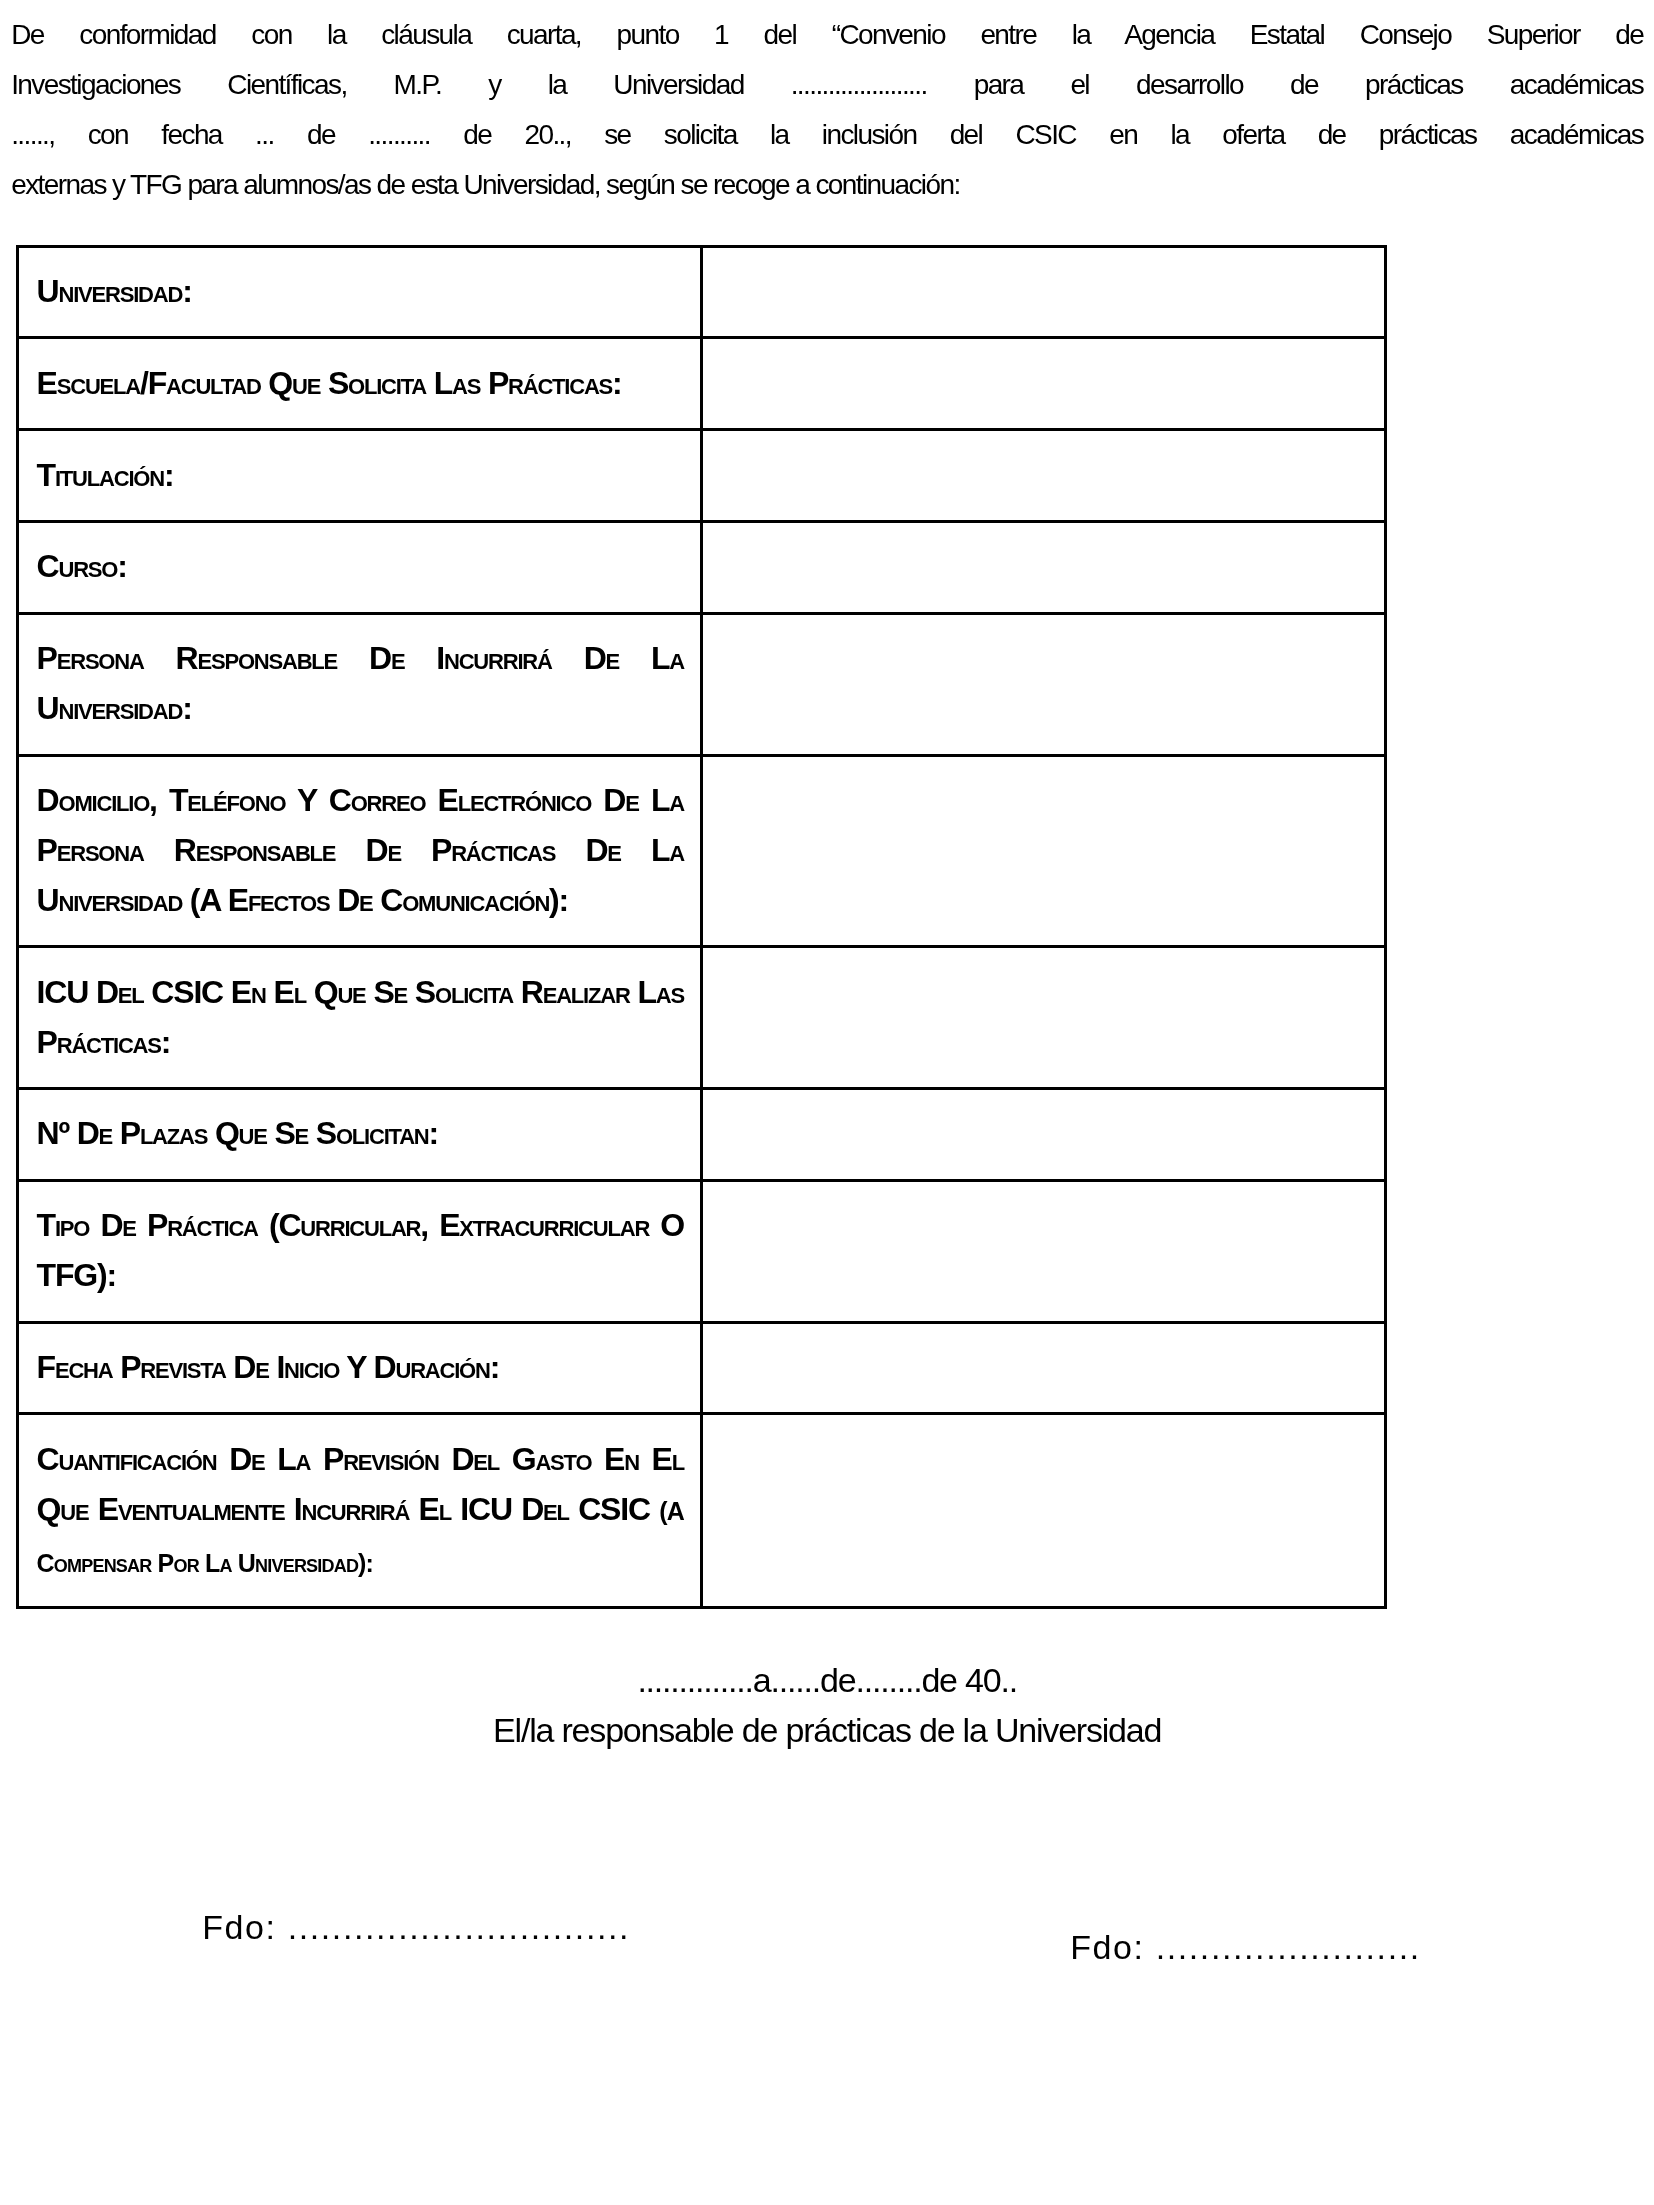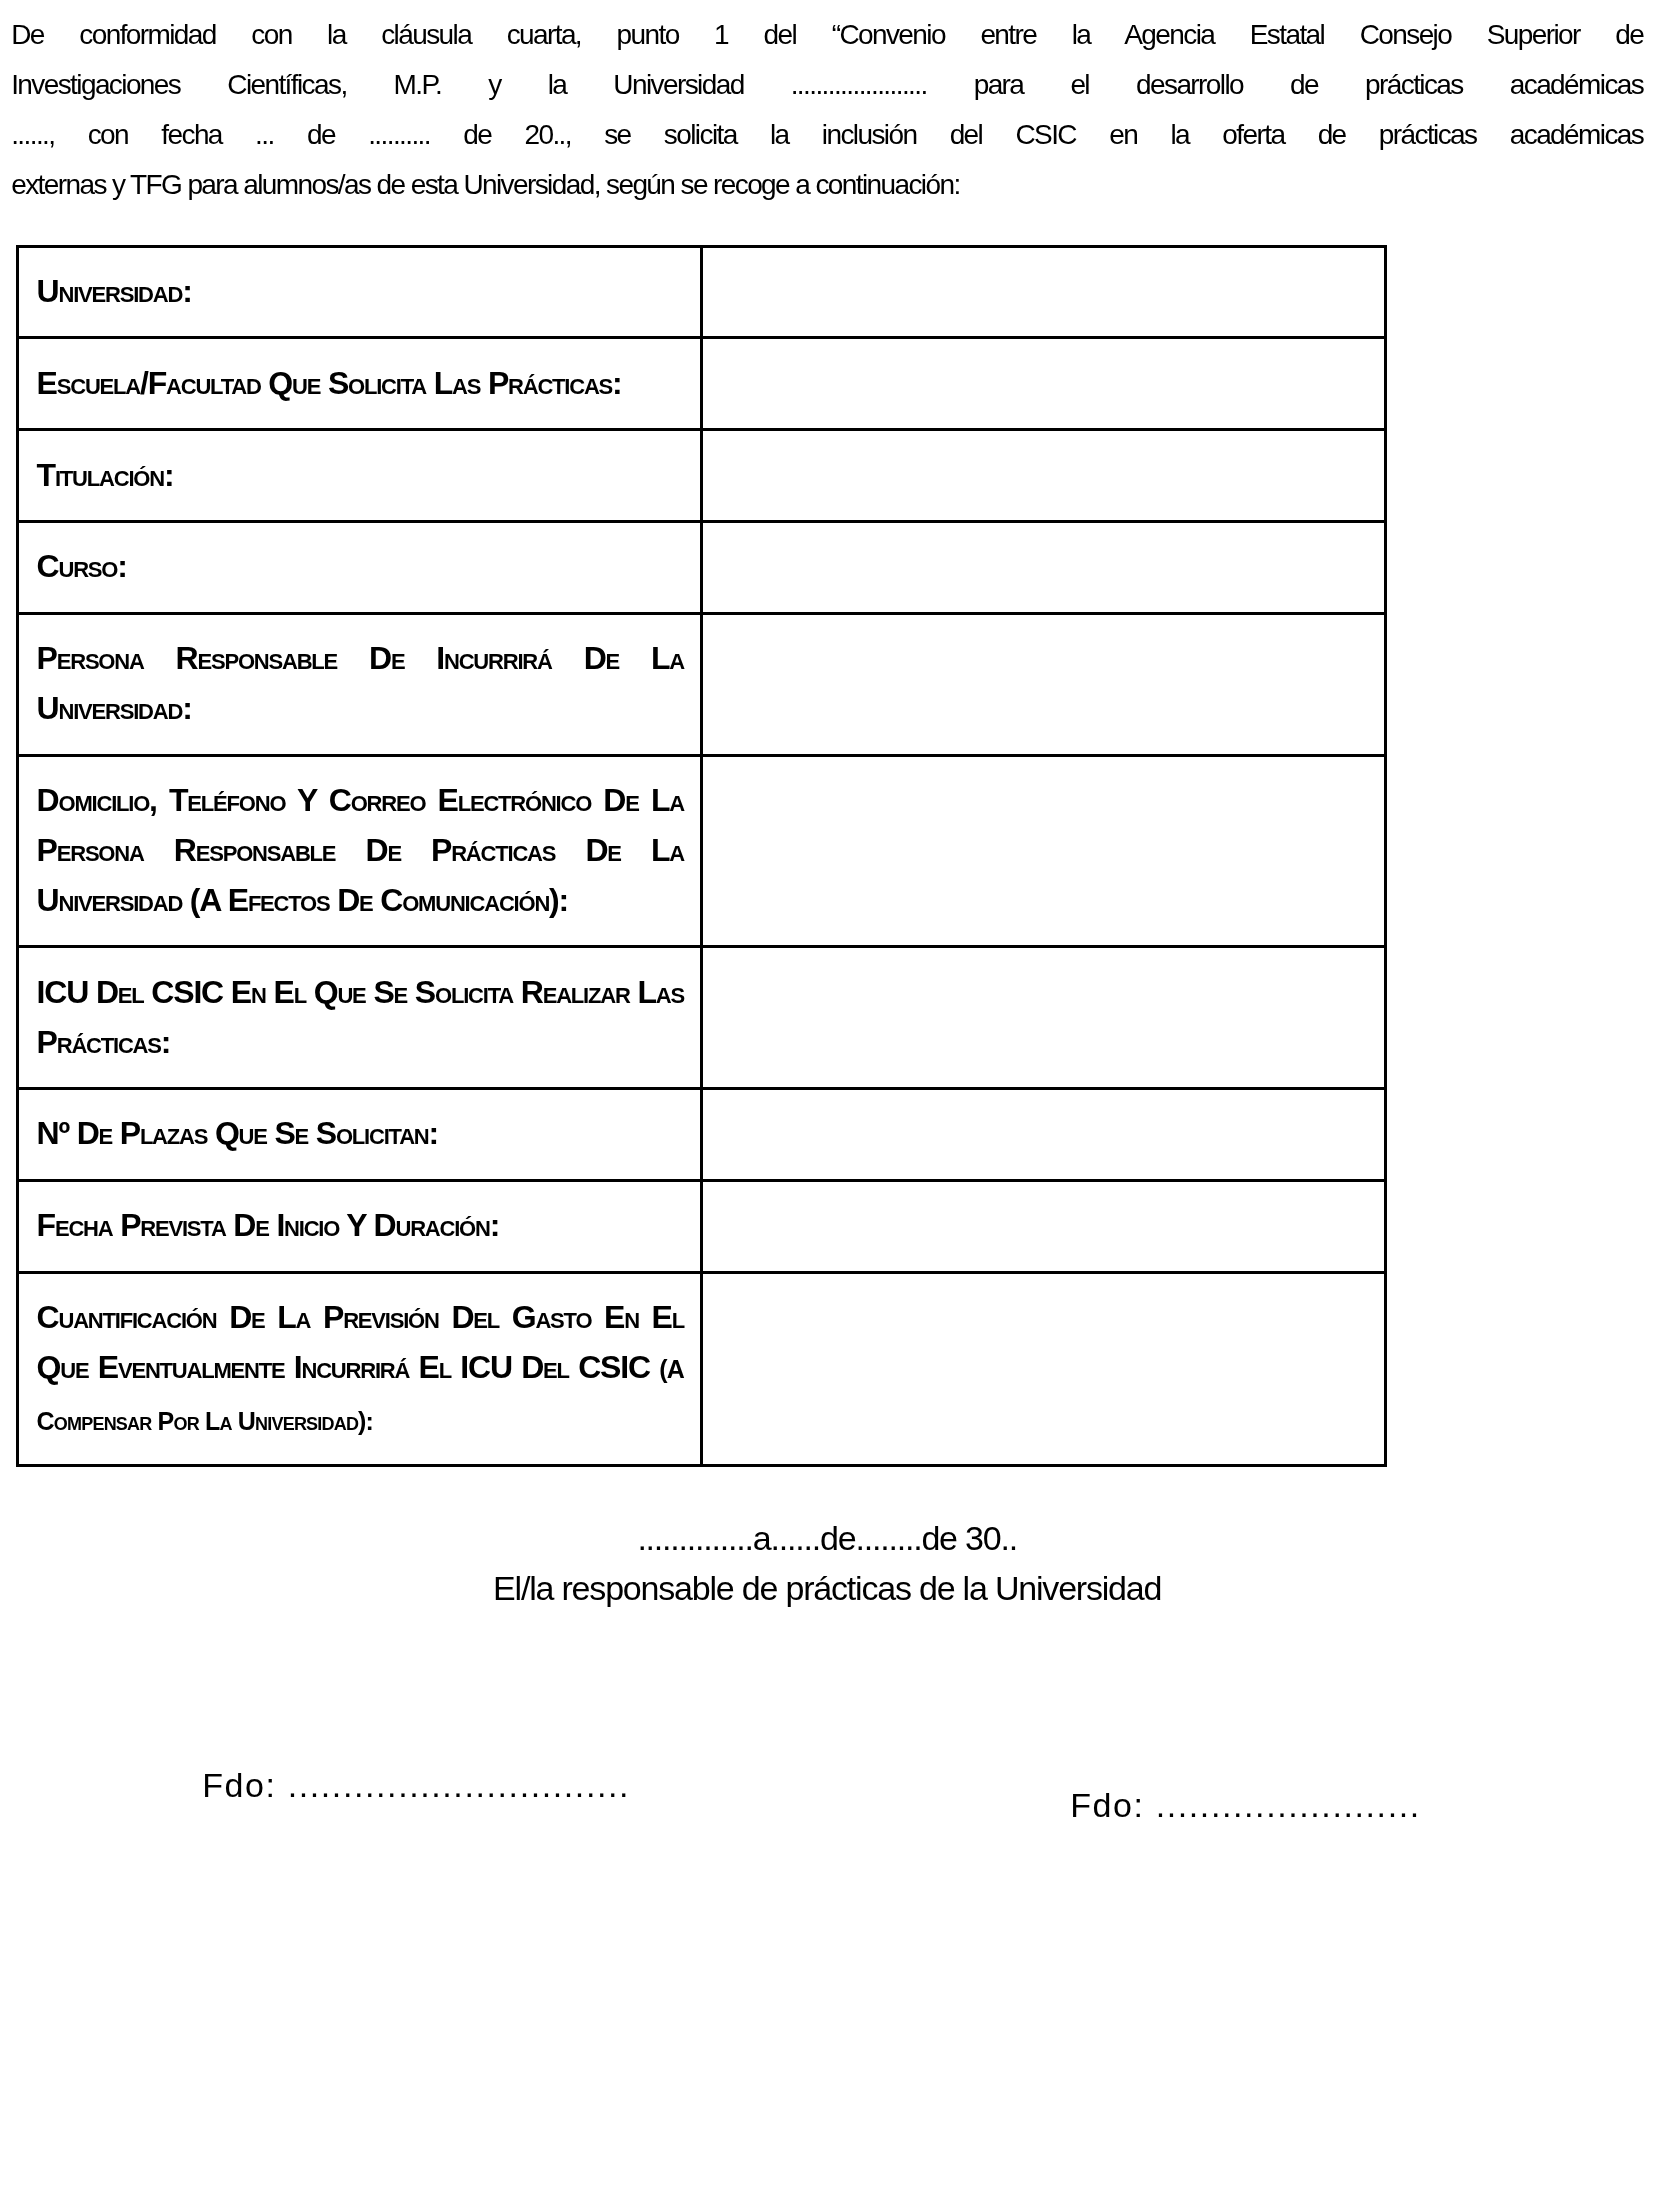--- a/index.html
+++ b/index.html
@@ -123,39 +123,45 @@
           <td class="value"></td>
         </tr>
 
         <tr>
           <td class="label">
             <span>Nº De Plazas Que Se Solicitan:</span><span class="lbl-small"></span>
           </td>
           <td class="value"></td>
         </tr>
 
+        <tr>
+          <td class="label">
+            <span>Tipo De Práctica (Curricular, Extracurricular O TFG):</span><span class="lbl-small"></span>
+          </td>
+          <td class="value"></td>
+        </tr>
 
         <tr>
           <td class="label">
             <span>Fecha Prevista De Inicio Y Duración:</span><span class="lbl-small"></span>
           </td>
           <td class="value"></td>
         </tr>
 
         <tr>
           <td class="label">
             <span>Cuantificación De La Previsión Del Gasto En El Que Eventualmente Incurrirá El ICU Del CSIC </span><span class="lbl-small">(A Compensar Por La Universidad):</span>
           </td>
           <td class="value"></td>
         </tr>
       </tbody>
   </table>
 
   <div class="closing">
-    <div class="date-line">..............a......de........de 30..</div>
+    <div class="date-line">..............a......de........de 40..</div>
     <div class="sig-row">
       <div class="sig-left">El/la responsable de prácticas de la Universidad</div>
     </div>
     <div class="fdo-row">
       <span class="fdo-left">Fdo: ...............................</span>
       <span class="fdo-right">Fdo: ........................</span>
     </div>
   </div>
 
 </div>

